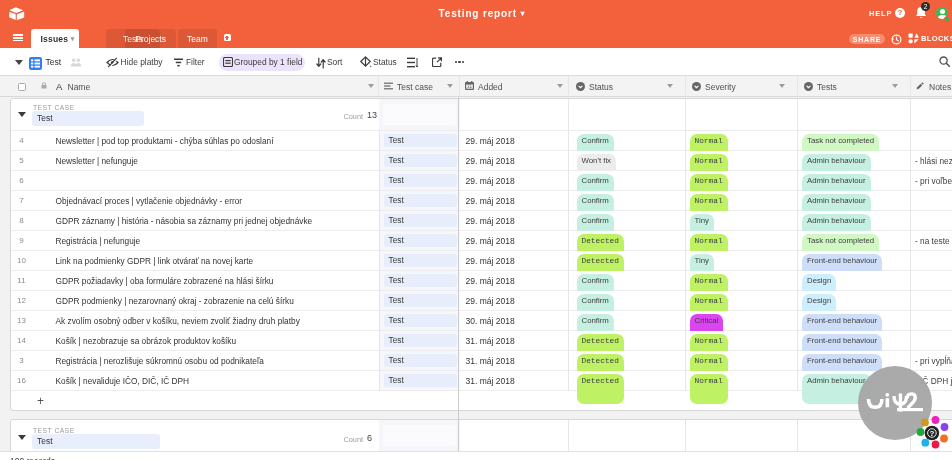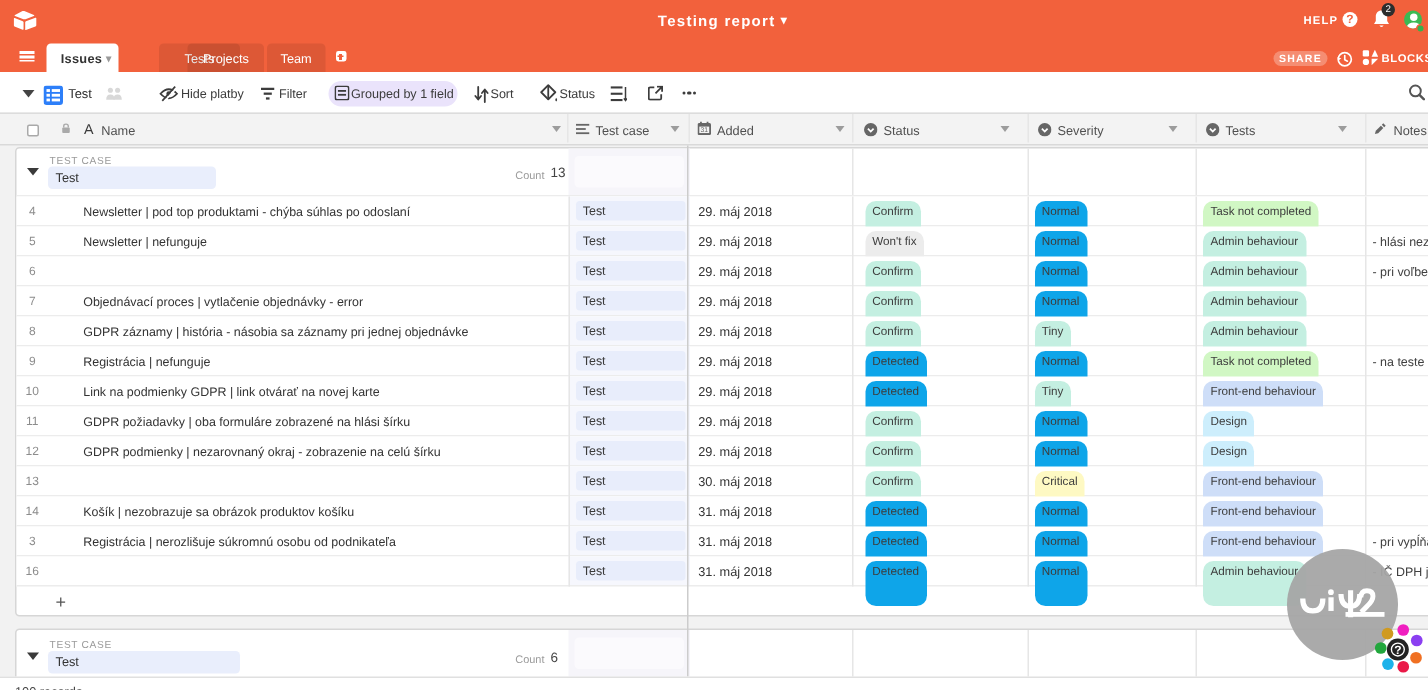--- a/index.html
+++ b/index.html
@@ -32,25 +32,25 @@
   .row{position:absolute;left:0;width:948px;height:20px;border-bottom:1px solid #ececec;box-sizing:border-box;background:#fff;}
   .rnum{position:absolute;left:0;top:0;width:21px;text-align:center;font-size:8px;color:#8c8c8c;line-height:20px;}
   .rname{position:absolute;left:44.5px;top:0;font-size:8.3px;color:#333;line-height:20px;white-space:nowrap;}
   .tcell{position:absolute;left:368px;top:0;width:81px;height:19px;background:#f6f7fd;}
   .tchip{position:absolute;left:5px;top:3.4px;width:73px;height:12.5px;background:#e8edfb;border-radius:2.5px;font-size:8.3px;color:#3a3a3a;line-height:13px;padding-left:4.5px;box-sizing:border-box;}
   .dcell{position:absolute;left:454.5px;top:0;font-size:8.5px;color:#333;line-height:20px;}
   .pill{position:absolute;top:3px;height:30px;border-radius:7px;font-size:7.8px;color:#3d3d3d;line-height:14px;padding:0 5px;white-space:nowrap;}
   .ncell{position:absolute;left:904px;top:0;font-size:8.3px;color:#404040;line-height:20px;white-space:nowrap;}
   .c-teal{background:#c4efe1;}
   .c-grey{background:#ececec;}
-  .c-amber{background:#0ea5e9;}
+  .c-amber{background:#bef264;font-family:Liberation Mono, monospace;}
   .c-green{background:#d1f7c4;}
   .c-blue{background:#cedef8;}
   .c-cyan{background:#cdeefc;text-align:right;}
-  .c-pink{background:#fef9c3;}
+  .c-pink{background:#d946ef;}
   svg{display:block;}
 </style>
 </head>
 <body>
 <div id="app">
   <div class="abs" id="topbar"></div>
   <div class="abs" id="tabsbar"></div>
   <div class="abs" id="title">Testing report <span style="font-size:8px;vertical-align:1px;">▾</span></div>
 
   <svg class="abs" style="left:9px;top:7px;" width="16" height="13" viewBox="0 0 16 13">
@@ -335,20 +335,21 @@
       <div class="tcell">
           <div class="tchip">Test</div>
         </div>
         <div class="dcell">29. máj 2018</div>
       <div class="pill c-teal" style="left:565.5px;">Confirm</div>
       <div class="pill c-amber" style="left:678.5px;">Normal</div>
       <div class="pill c-cyan" style="left:791px;">Design</div>
     </div>
     <div class="row" style="top:212px;">
       <div class="rnum">13</div>
+        <div class="rname">Ak zvolím osobný odber v košíku, neviem zvoliť žiadny druh platby</div>
       <div class="tcell">
           <div class="tchip">Test</div>
         </div>
         <div class="dcell">30. máj 2018</div>
       <div class="pill c-teal" style="left:565.5px;">Confirm</div>
       <div class="pill c-pink" style="left:678.5px;">Critical</div>
       <div class="pill c-blue" style="left:791px;">Front-end behaviour</div>
     </div>
     <div class="row" style="top:232px;">
       <div class="rnum">14</div>
@@ -368,20 +369,21 @@
           <div class="tchip">Test</div>
         </div>
         <div class="dcell">31. máj 2018</div>
       <div class="pill c-amber" style="left:565.5px;">Detected</div>
       <div class="pill c-amber" style="left:678.5px;">Normal</div>
       <div class="pill c-blue" style="left:791px;">Front-end behaviour</div>
       <div class="ncell">- pri vypĺňaní</div>
     </div>
     <div class="row" style="top:272px;">
       <div class="rnum">16</div>
+        <div class="rname">Košík | nevaliduje IČO, DIČ, IČ DPH</div>
       <div class="tcell">
           <div class="tchip">Test</div>
         </div>
         <div class="dcell">31. máj 2018</div>
       <div class="pill c-amber" style="left:565.5px;">Detected</div>
       <div class="pill c-amber" style="left:678.5px;">Normal</div>
       <div class="pill c-teal" style="left:791px;">Admin behaviour</div>
       <div class="ncell">- IČ DPH je n</div>
     </div>
     <div class="abs" style="left:26px;top:295px;width:12px;height:14px;color:#555;font-size:12px;line-height:14px;">+</div>

